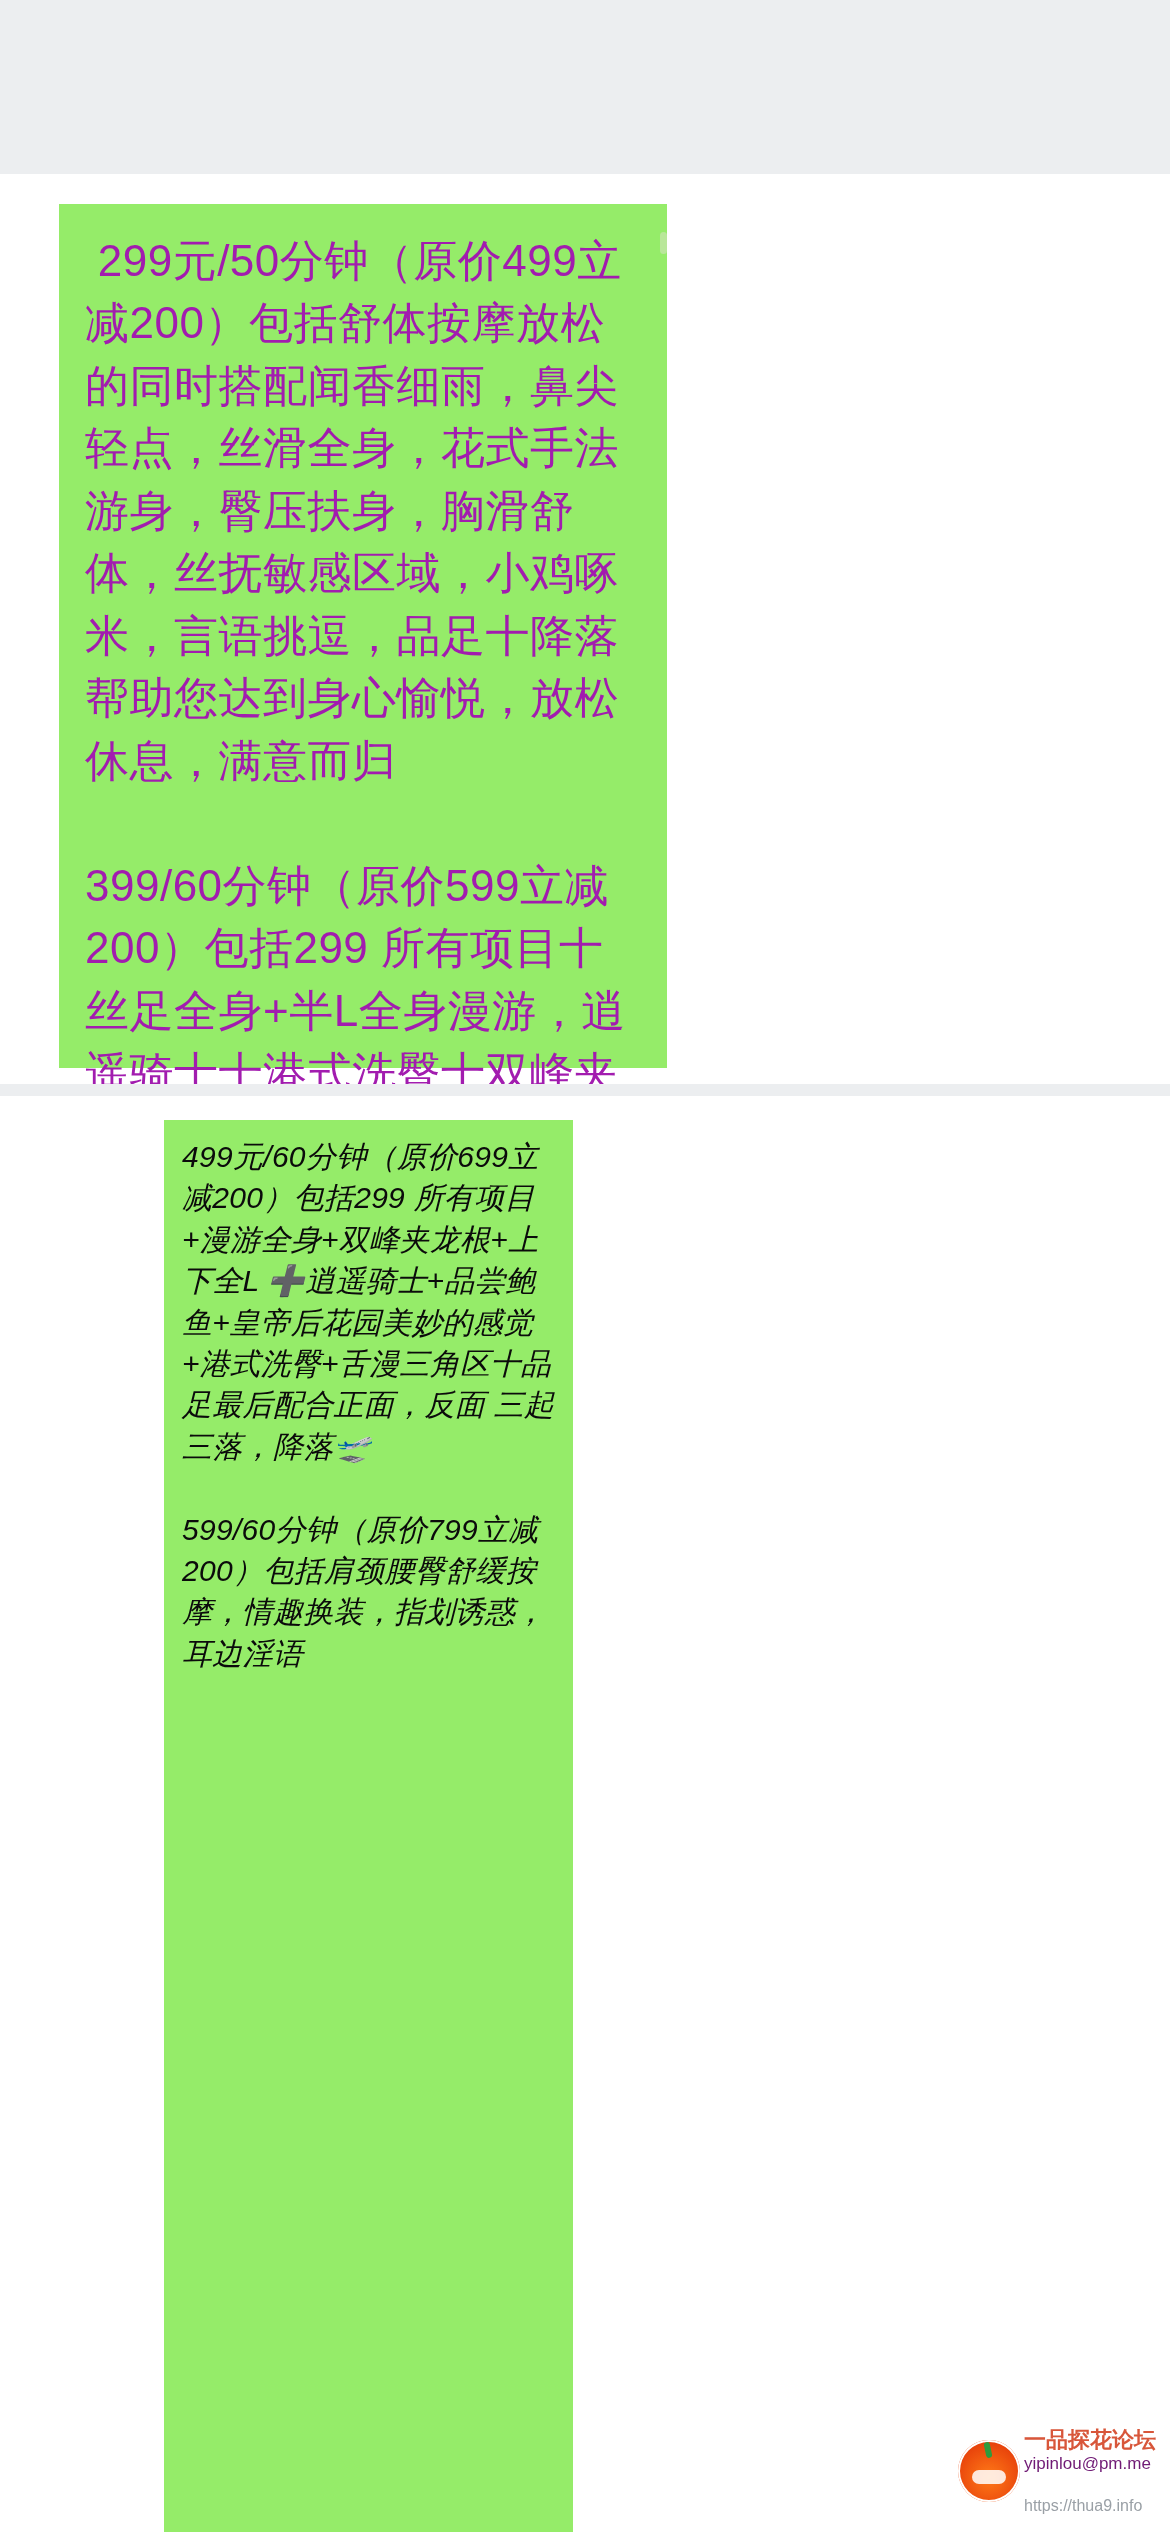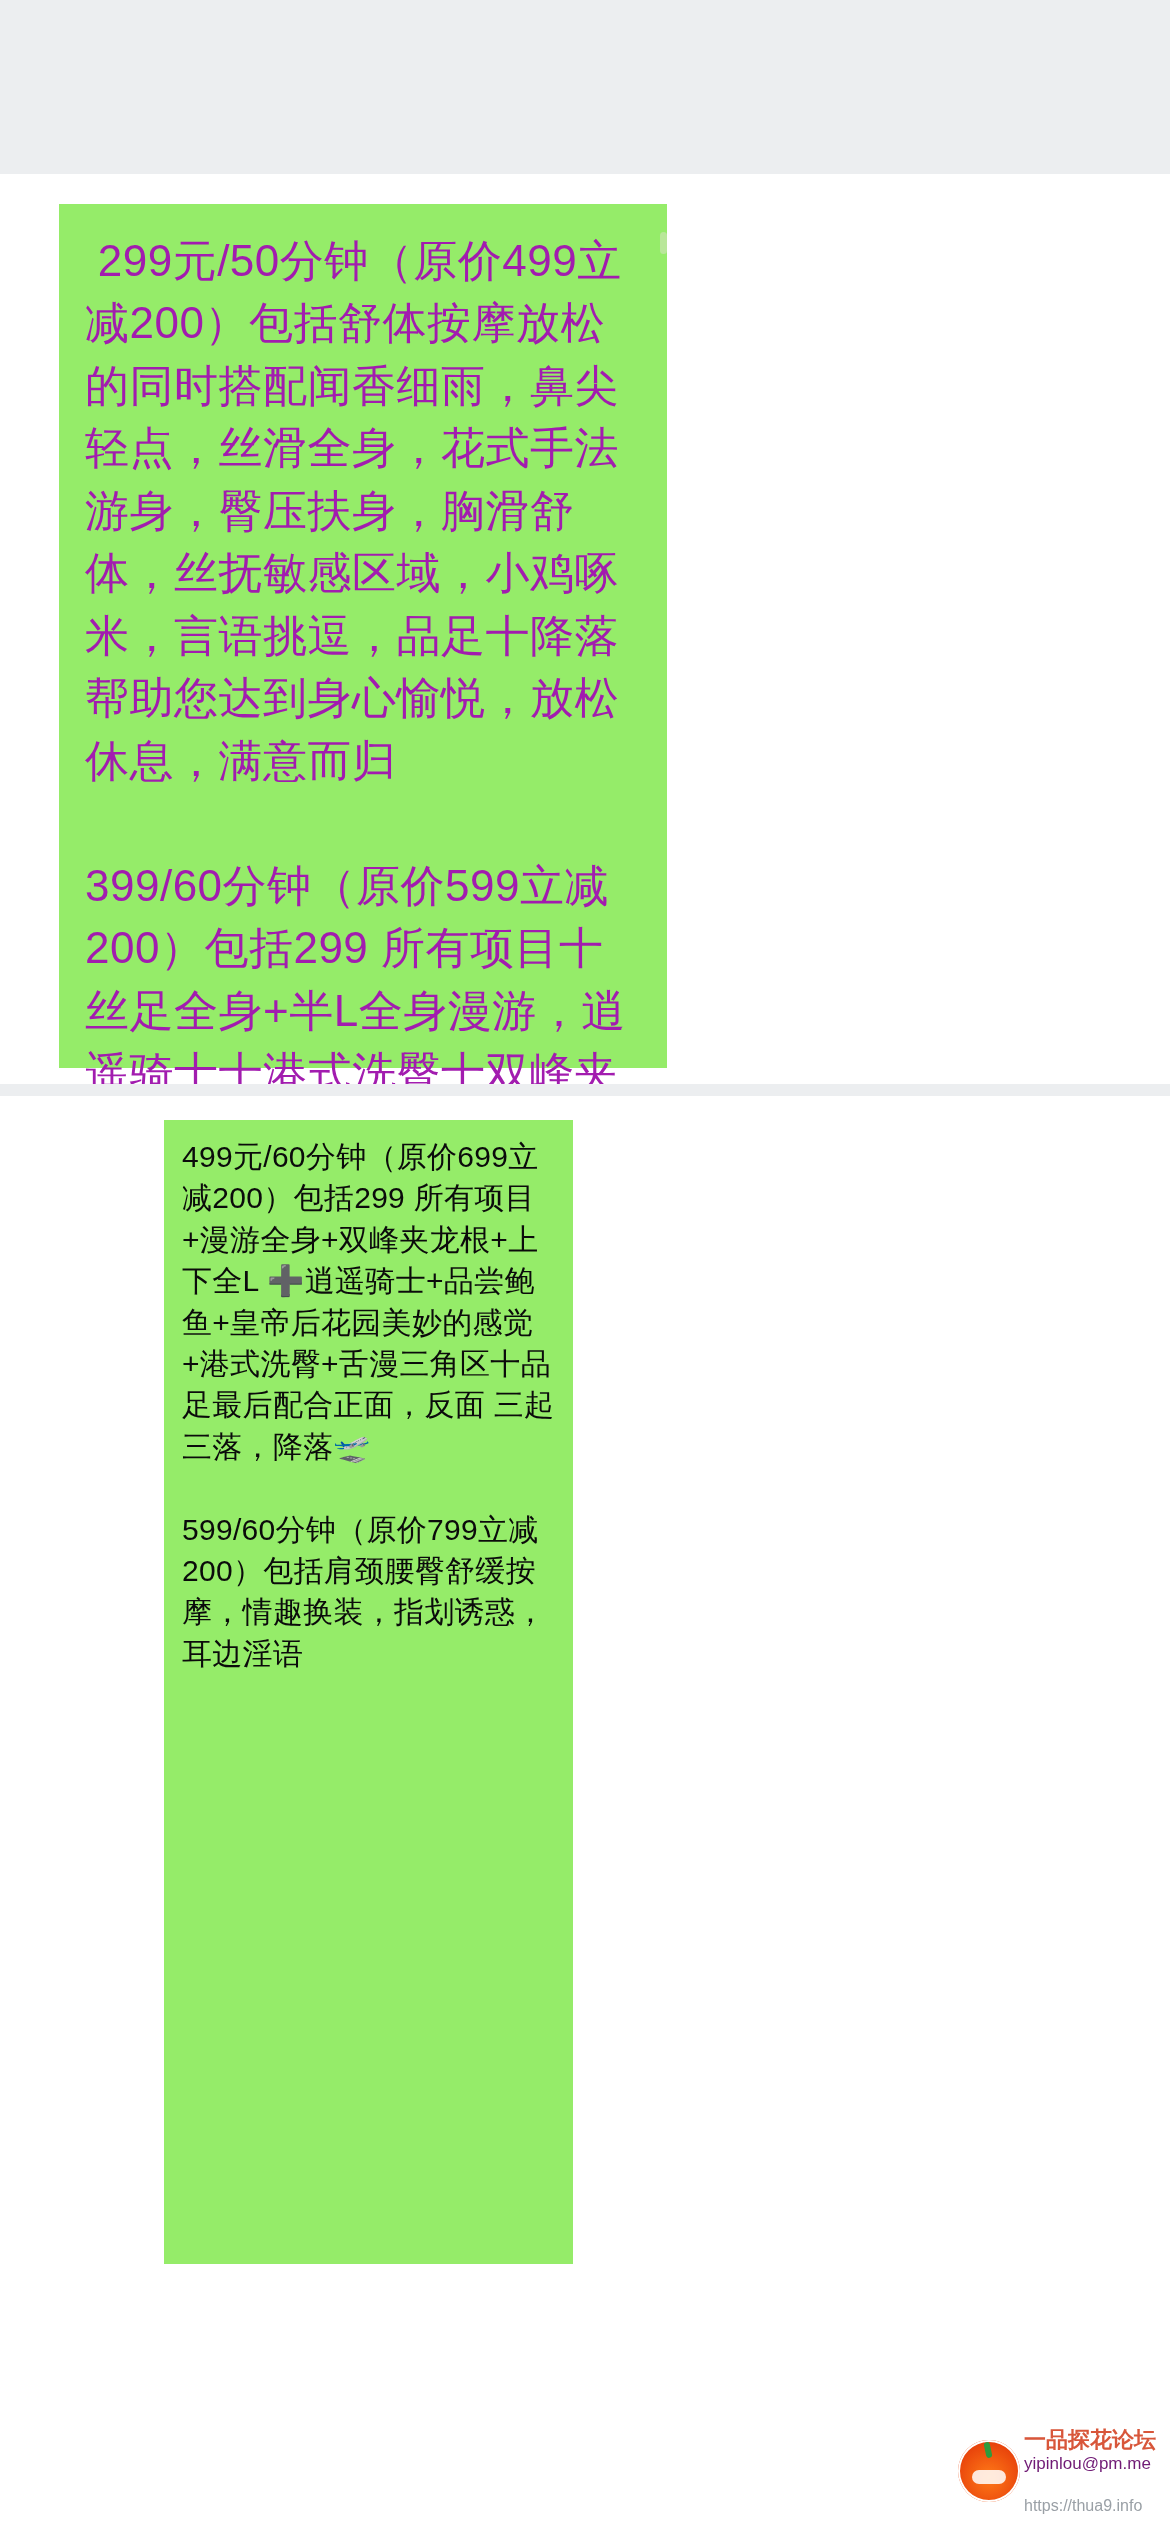--- a/index.html
+++ b/index.html
@@ -56,22 +56,23 @@
     left: 59px;
     top: 204px;
     width: 608px;
     height: 864px;
     padding: 26px 26px 20px 26px;
   }
   .bubble-two {
     left: 164px;
     top: 1120px;
     width: 409px;
-    height: 1144px;
+    height: 1412px;
     padding: 16px 18px 20px 18px;
+    font-style: italic;
   }
   .bubble-one .msg {
     font-size: 44px;
     line-height: 1.42;
     color: #a21caf;
     letter-spacing: 0.5px;
     white-space: pre-wrap;
     word-break: break-word;
     font-family: "Liberation Sans", sans-serif;
   }

